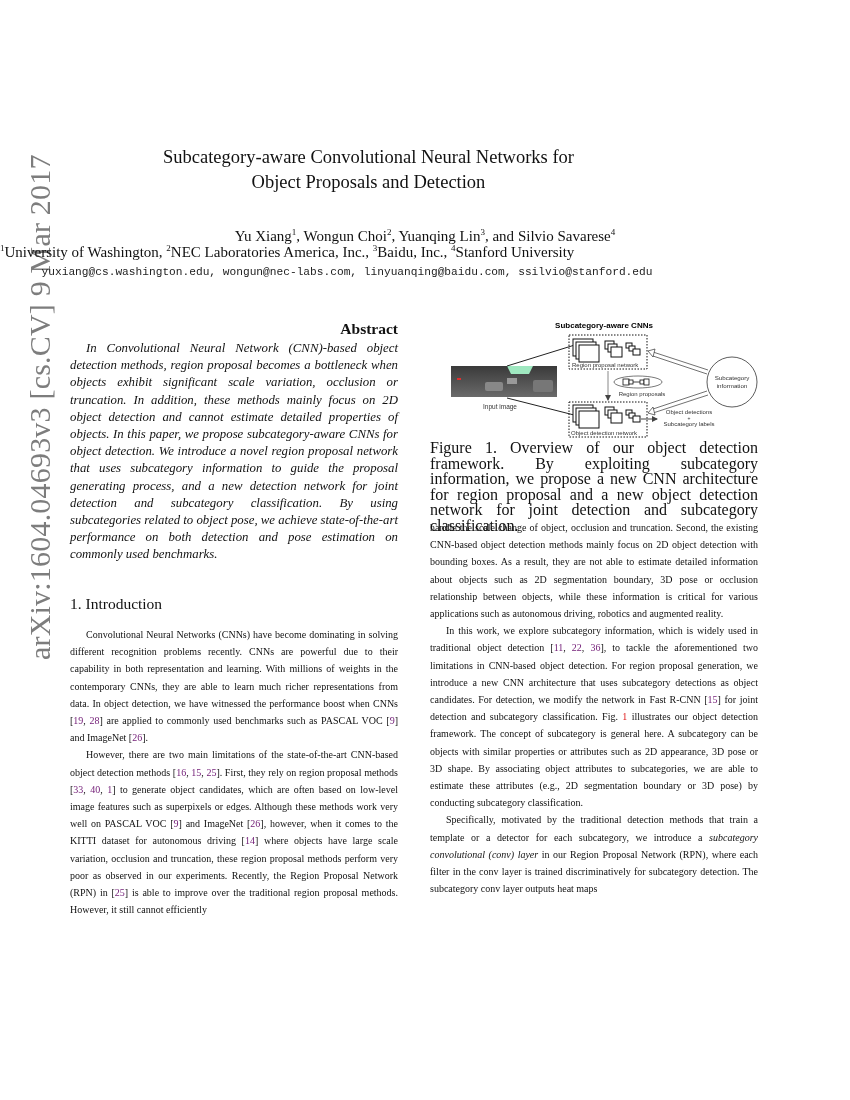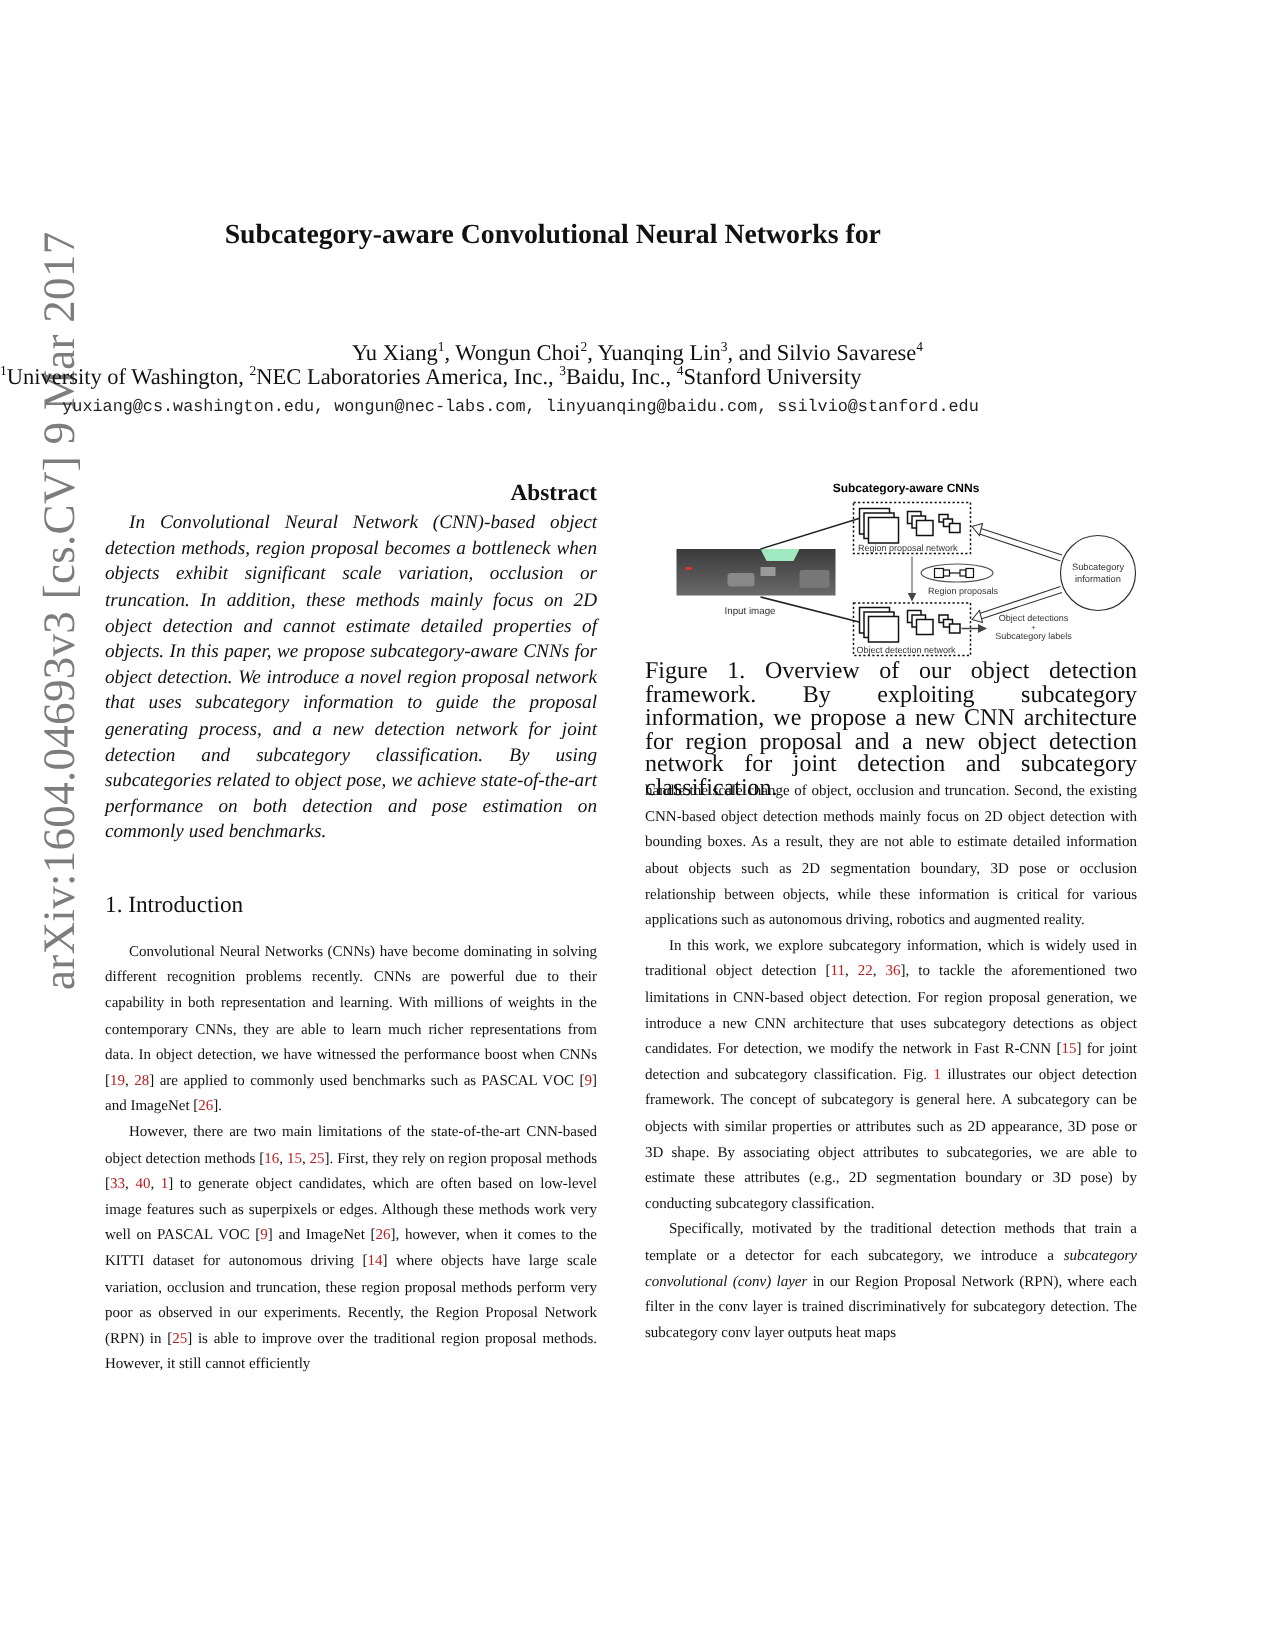--- a/index.html
+++ b/index.html
@@ -1,44 +1,45 @@
 <!DOCTYPE html>
 <html><head>
 <meta charset="utf-8">
 <style>
   html, body { margin:0; padding:0; background:#fff; }
   body { width:850px; height:1100px; position:relative; overflow:hidden; font-family:"Liberation Serif", "DejaVu Serif", serif; color:#111; }
   .abs { position:absolute; }
-  .title { left:0; width:737px; top:145px; text-align:center; font-weight:bold; font-size:18.5px; line-height:25px; }
+  .title { left:0; width:737px; top:145px; text-align:center; font-weight:normal; font-size:18.5px; line-height:25px; }
   .authors { left:0; width:850px; top:241px; text-align:center; font-size:15px; line-height:19px; }
   .affil { left:0; width:850px; top:243px; font-size:15px; line-height:19px; }
   .emails { left:0; width:694px; top:266px; text-align:center; font-family:"Liberation Mono","DejaVu Sans Mono", monospace; font-size:11.2px; color:#222; }
   sup { font-size:9px; vertical-align:super; line-height:0; }
   .arxiv { left:23px; top:660px; transform-origin:0 0; transform:rotate(-90deg); font-size:30px; color:#7d7d7d; white-space:nowrap; letter-spacing:0.2px; }
   .col-left { left:70px; width:328px; }
   .col-right { left:430px; width:328px; }
   .h-abstract { top:320px; text-align:right; font-weight:bold; font-size:15.5px; }
   .abstract-text { top:340px; font-style:italic; font-size:12.8px; line-height:17.2px; text-align:justify; text-indent:16px; }
   .h-intro { top:595px; font-weight:normal; font-size:15.5px; }
   .p { font-size:10px; line-height:17.2px; text-align:justify; text-indent:16px; margin:0; }
   .intro1 { top:626px; }
   .right-text { top:519px; }
-  .cite { color:#b91c1c;margin-top:28px; }
+  .cite { color:#701a75;margin-top:28px; }
   .figref { color:#e01b1b; }
   .caption { top:440px; font-size:16px; line-height:15.6px; text-align:justify; }
   .figure { left:445px; top:316px; width:320px; height:122px; }
   .fig-label { font-family:"Liberation Sans","DejaVu Sans",sans-serif; }
 </style>
 </head>
 <body>
 
 <div class="abs arxiv">arXiv:1604.04693v3  [cs.CV]  9 Mar 2017</div>
 
 <div class="abs title">
   <div>Subcategory-aware Convolutional Neural Networks for</div>
+  <div>Object Proposals and Detection</div>
 </div>
 
 <div class="abs authors" style="top:227px" id="author-list"><span>Yu Xiang</span><sup>1</sup><span>, </span><span>Wongun Choi</span><sup>2</sup><span>, </span><span>Yuanqing Lin</span><sup>3</sup><span>, and </span><span>Silvio Savarese</span><sup>4</sup></div>
 <div class="abs affil" id="affil-list"><sup>1</sup><span>University of Washington</span><span>, </span><sup>2</sup><span>NEC Laboratories America, Inc.</span><span>, </span><sup>3</sup><span>Baidu, Inc.</span><span>, </span><sup>4</sup><span>Stanford University</span></div>
 <div class="abs emails">yuxiang@cs.washington.edu, wongun@nec-labs.com, linyuanqing@baidu.com, ssilvio@stanford.edu</div>
 
 <div class="abs col-left h-abstract">Abstract</div>
 <div class="abs col-left abstract-text">In Convolutional Neural Network (CNN)-based object detection methods, region proposal becomes a bottleneck when objects exhibit significant scale variation, occlusion or truncation. In addition, these methods mainly focus on 2D object detection and cannot estimate detailed properties of objects. In this paper, we propose subcategory-aware CNNs for object detection. We introduce a novel region proposal network that uses subcategory information to guide the proposal generating process, and a new detection network for joint detection and subcategory classification. By using subcategories related to object pose, we achieve state-of-the-art performance on both detection and pose estimation on commonly used benchmarks.</div>
 
 <div class="abs col-left h-intro">1. Introduction</div>

